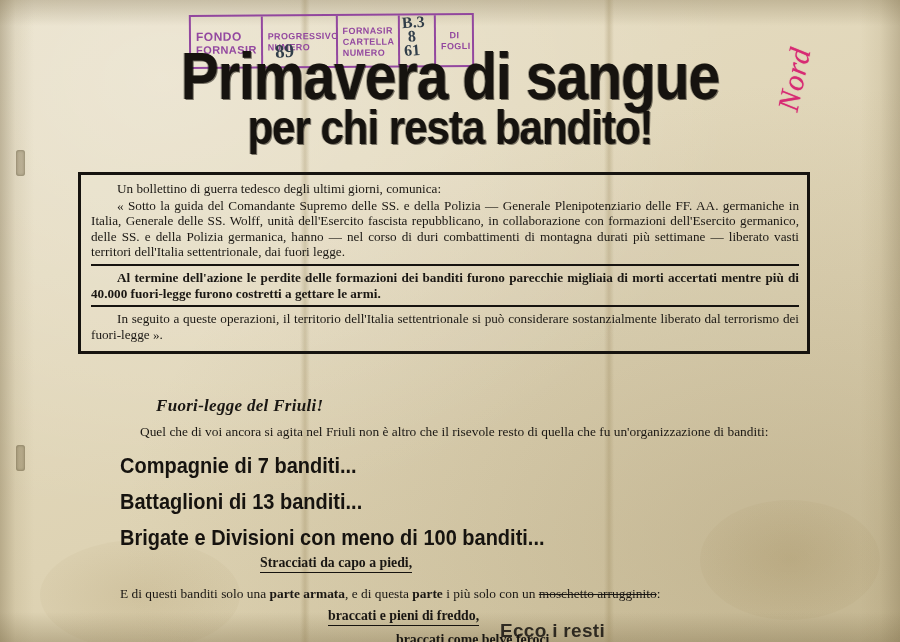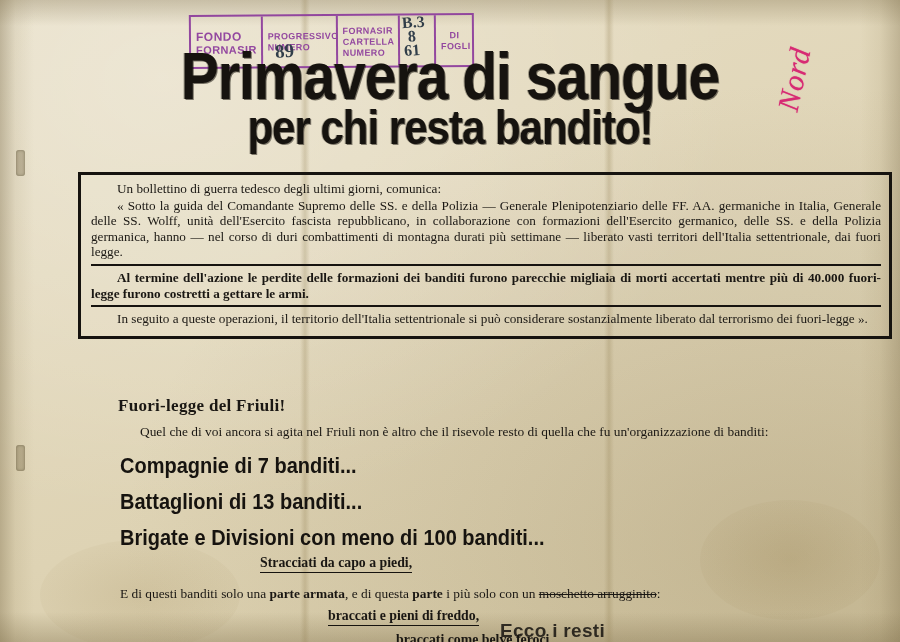--- a/index.html
+++ b/index.html
@@ -138,21 +138,21 @@
     letter-spacing: 1px;
     opacity: 0.9;
     text-shadow: 0 0 1px rgba(214,24,108,0.7);
   }
 
   
   #bulletin {
     position: absolute;
     left: 78px;
     top: 172px;
-    width: 814px;
+    width: 732px;
     border: 3px solid #16130f;
     box-sizing: border-box;
     padding: 6px 8px 8px 10px;
     background: rgba(255,255,255,0.04);
   }
   #bulletin p {
     margin: 0 0 1px 0;
     font-size: 13.2px;
     line-height: 15.6px;
     color: #1a1713;
@@ -163,22 +163,23 @@
   .rule {
     border-top: 2px solid #16130f;
     margin: 4px 0 4px 0;
   }
   .b { font-weight: bold; }
 
   
   #lower { position: absolute; left: 78px; top: 396px; width: 790px; }
   #friuli-head {
     font-size: 17px;
-    font-weight: bold;
-    margin-left: 40px;
+    font-style: italic;
+    font-weight: bold;
+    margin-left: 78px;
     color: #1a1713;
     letter-spacing: 0.3px;
   }
   #lead-line {
     margin-top: 8px;
     margin-left: 62px;
     font-size: 13.4px;
     color: #1a1713;
   }
   .big-line {

